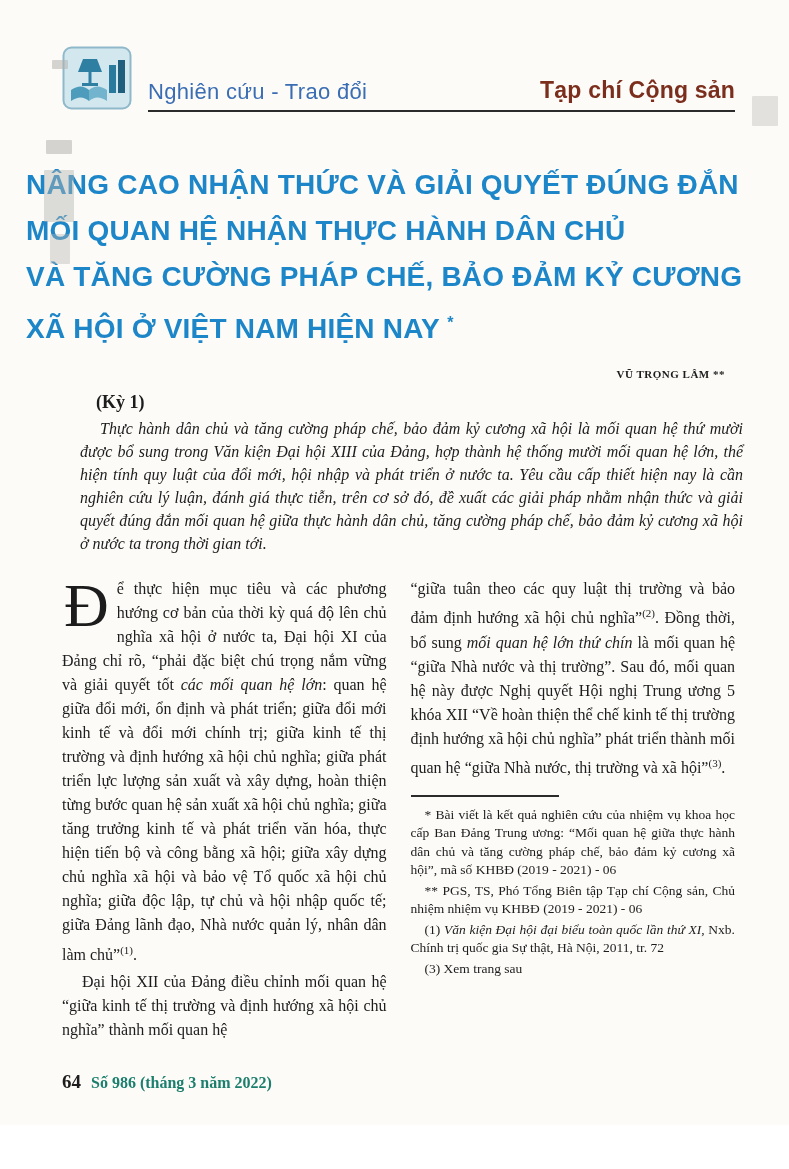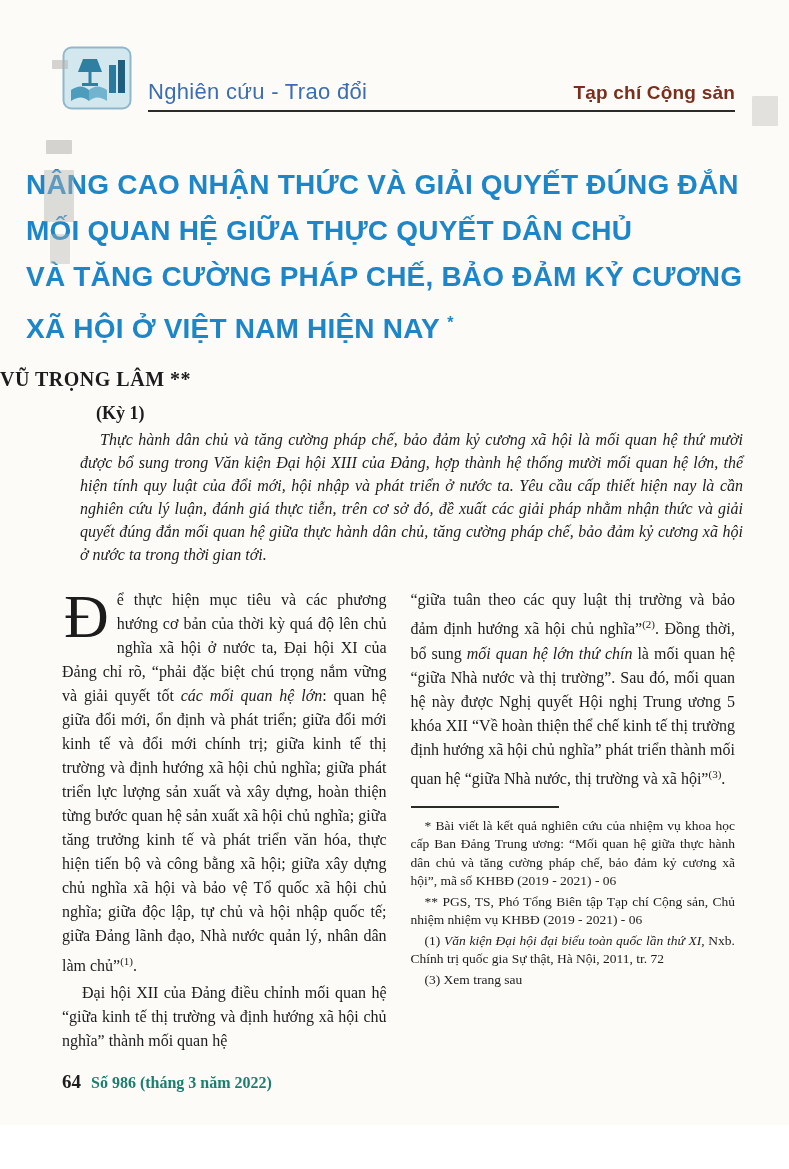--- a/index.html
+++ b/index.html
@@ -26,39 +26,39 @@
   .header-right {
     flex: 1; display: flex; align-items: flex-end;
     border-bottom: 2px solid #2b2b2b; padding-bottom: 5px; margin-left: 16px;
   }
   .section-label {
     font-family: "Liberation Sans", sans-serif;
     font-size: 22px; color: #3a6db3; letter-spacing: .3px;
   }
   .journal-name {
     margin-left: auto; font-family: "Liberation Sans", sans-serif;
-    font-weight: bold; font-size: 19px; color: #7c2e1d; letter-spacing: .2px;
+    font-weight: bold; font-size: 23px; color: #7c2e1d; letter-spacing: .2px;
     padding-bottom: 1px;
   }
 
   .title-block {
     margin: 50px 26px 0;
     font-family: "Liberation Sans", sans-serif;
     font-weight: bold;
     font-size: 28px;
     line-height: 46px;
     color: #1d86c8;
     letter-spacing: .2px;
   }
   .title-block .title-line { white-space: nowrap; }
   .title-block sup { font-size: 16px; vertical-align: super; }
 
   .author-line {
-    text-align: left; padding-right: 96px; margin-top: 16px;
-    font-weight: bold; font-size: 20px; letter-spacing: .5px;
+    text-align: right; padding-right: 64px; margin-top: 16px;
+    font-weight: bold; font-size: 11px; letter-spacing: .5px;
   }
   .part-label { margin: 12px 0 0 96px; font-weight: bold; font-size: 18px; }
 
   .abstract {
     margin: 4px 46px 0 80px;
     font-style: italic; font-size: 16px; line-height: 23px;
     text-align: justify; text-indent: 20px;
   }
 
   .columns { display: flex; gap: 24px; margin: 22px 54px 0 62px; }
@@ -106,21 +106,21 @@
       <rect x="56" y="14" width="7" height="33" fill="#1f5f7d"></rect>
     </svg>
     <div class="header-right">
       <span class="section-label">Nghiên cứu - Trao đổi</span>
       <span class="journal-name">Tạp chí Cộng sản</span>
     </div>
   </div>
 
   <div class="title-block">
     <div class="title-line">NÂNG CAO NHẬN THỨC VÀ GIẢI QUYẾT ĐÚNG ĐẮN</div>
-    <div class="title-line">MỐI QUAN HỆ GIỮA THỰC QUYẾT DÂN CHỦ</div>
+    <div class="title-line">MỐI QUAN HỆ NHẬN THỰC HÀNH DÂN CHỦ</div>
     <div class="title-line">VÀ TĂNG CƯỜNG PHÁP CHẾ, BẢO ĐẢM KỶ CƯƠNG</div>
     <div class="title-line"><span>XÃ HỘI Ở VIỆT NAM HIỆN NAY</span> <sup>*</sup></div>
   </div>
 
   <div class="author-line">VŨ TRỌNG LÂM **</div>
 
   <div class="part-label">(Kỳ 1)</div>
 
   <div class="abstract">Thực hành dân chủ và tăng cường pháp chế, bảo đảm kỷ cương xã hội là mối quan hệ thứ mười được bổ sung trong Văn kiện Đại hội XIII của Đảng, hợp thành hệ thống mười mối quan hệ lớn, thể hiện tính quy luật của đổi mới, hội nhập và phát triển ở nước ta. Yêu cầu cấp thiết hiện nay là cần nghiên cứu lý luận, đánh giá thực tiễn, trên cơ sở đó, đề xuất các giải pháp nhằm nhận thức và giải quyết đúng đắn mối quan hệ giữa thực hành dân chủ, tăng cường pháp chế, bảo đảm kỷ cương xã hội ở nước ta trong thời gian tới.</div>
 

